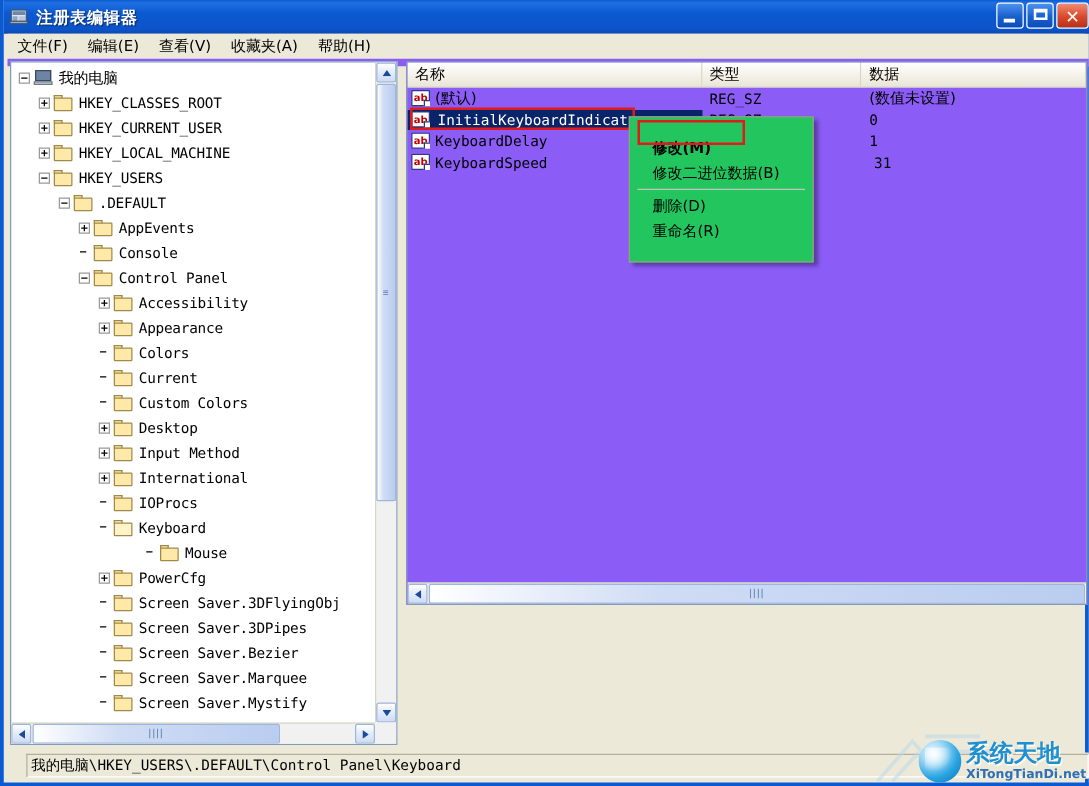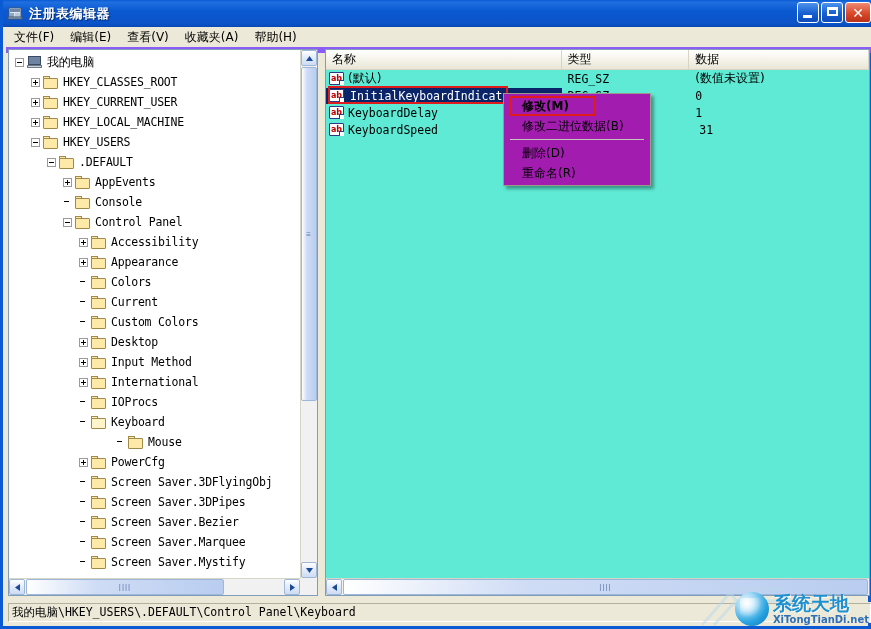--- a/index.html
+++ b/index.html
@@ -66,22 +66,22 @@
   
   .tree-pane{
     position:absolute;left:5px;top:49px;width:310px;height:547px;
     background:#fff;border:1px solid #7f9db9;box-sizing:border-box;
     overflow:hidden;
   }
   .tree-scrollport{
     position:absolute;left:0;top:0;width:292px;height:529px;overflow:hidden;
   }
   .list-pane{
-    position:absolute;left:322px;top:49px;width:545px;height:547px;
-    background:#5eead4;border:1px solid #7f9db9;box-sizing:border-box;overflow:hidden;
+    position:absolute;left:322px;top:49px;width:545px;height:435px;
+    background:#8b5cf6;border:1px solid #7f9db9;box-sizing:border-box;overflow:hidden;
   }
 
   
   .tree{padding:2px 0 0 0;font-family:"DejaVu Sans Mono","Liberation Mono",monospace;font-size:11px;}
   .tnode{height:20px;display:flex;align-items:center;white-space:nowrap;position:relative;}
   .tnode .lbl{
     font-family:"DejaVu Sans Mono","Liberation Mono",monospace;
     font-size:11.5px;color:#000;letter-spacing:-.2px;
   }
   .tnode .lbl.cjk{font-family:"DejaVu Sans","Liberation Sans",sans-serif;font-size:12px;}
@@ -145,23 +145,23 @@
   }
   .row-sel .namecell{background:#0a246a;}
   .row-sel .namecell .nametext{color:#fff;}
   .red-box{
     position:absolute;border:2px solid #e01b1b;box-sizing:border-box;pointer-events:none;
   }
 
   
   .ctxmenu{
     position:absolute;left:500px;top:93px;width:146px;
-    background:#a21caf;border:1px solid #9a9a8c;
+    background:#22c55e;border:1px solid #9a9a8c;
     box-shadow:3px 3px 3px rgba(0,0,0,.35);
-    padding:2px 0;font-size:12px;z-index:40;
+    padding:14px 0;font-size:12px;z-index:40;
   }
   .ctx-item{
     height:20px;display:flex;align-items:center;padding-left:18px;
     color:#000;white-space:nowrap;
     font-family:"DejaVu Sans","Liberation Sans",sans-serif;
   }
   .ctx-item.bold{font-weight:bold;}
   .ctx-sep{height:1px;background:#c4c4bb;margin:3px 6px;}
 
   
@@ -189,21 +189,21 @@
     background:linear-gradient(to right,#ffffff,#cfdcf5 35%,#b9cdf0);
   }
   .grip{color:#5a79ad;font-size:8px;letter-spacing:1px;line-height:1;}
 
   
   .statusbar{
     position:absolute;left:3px;bottom:3px;width:865px;height:21px;
     background:#ece9d8;display:flex;align-items:center;
   }
   .status-cell{
-    margin-left:2px;height:19px;flex:1;
+    margin-left:15px;height:19px;flex:1;
     border:1px solid #b4b0a0;border-right-color:#fff;border-bottom-color:#fff;
     box-sizing:border-box;display:flex;align-items:center;padding-left:3px;
     font-family:"DejaVu Sans Mono","Liberation Mono",monospace;font-size:11.5px;
     background:#ece9d8;
   }
   
   .wm{position:absolute;right:0;bottom:0;width:175px;height:52px;z-index:60;pointer-events:none;}
   .wm .ghost{
     position:absolute;left:0;bottom:0;width:110px;height:48px;
     opacity:.5;

